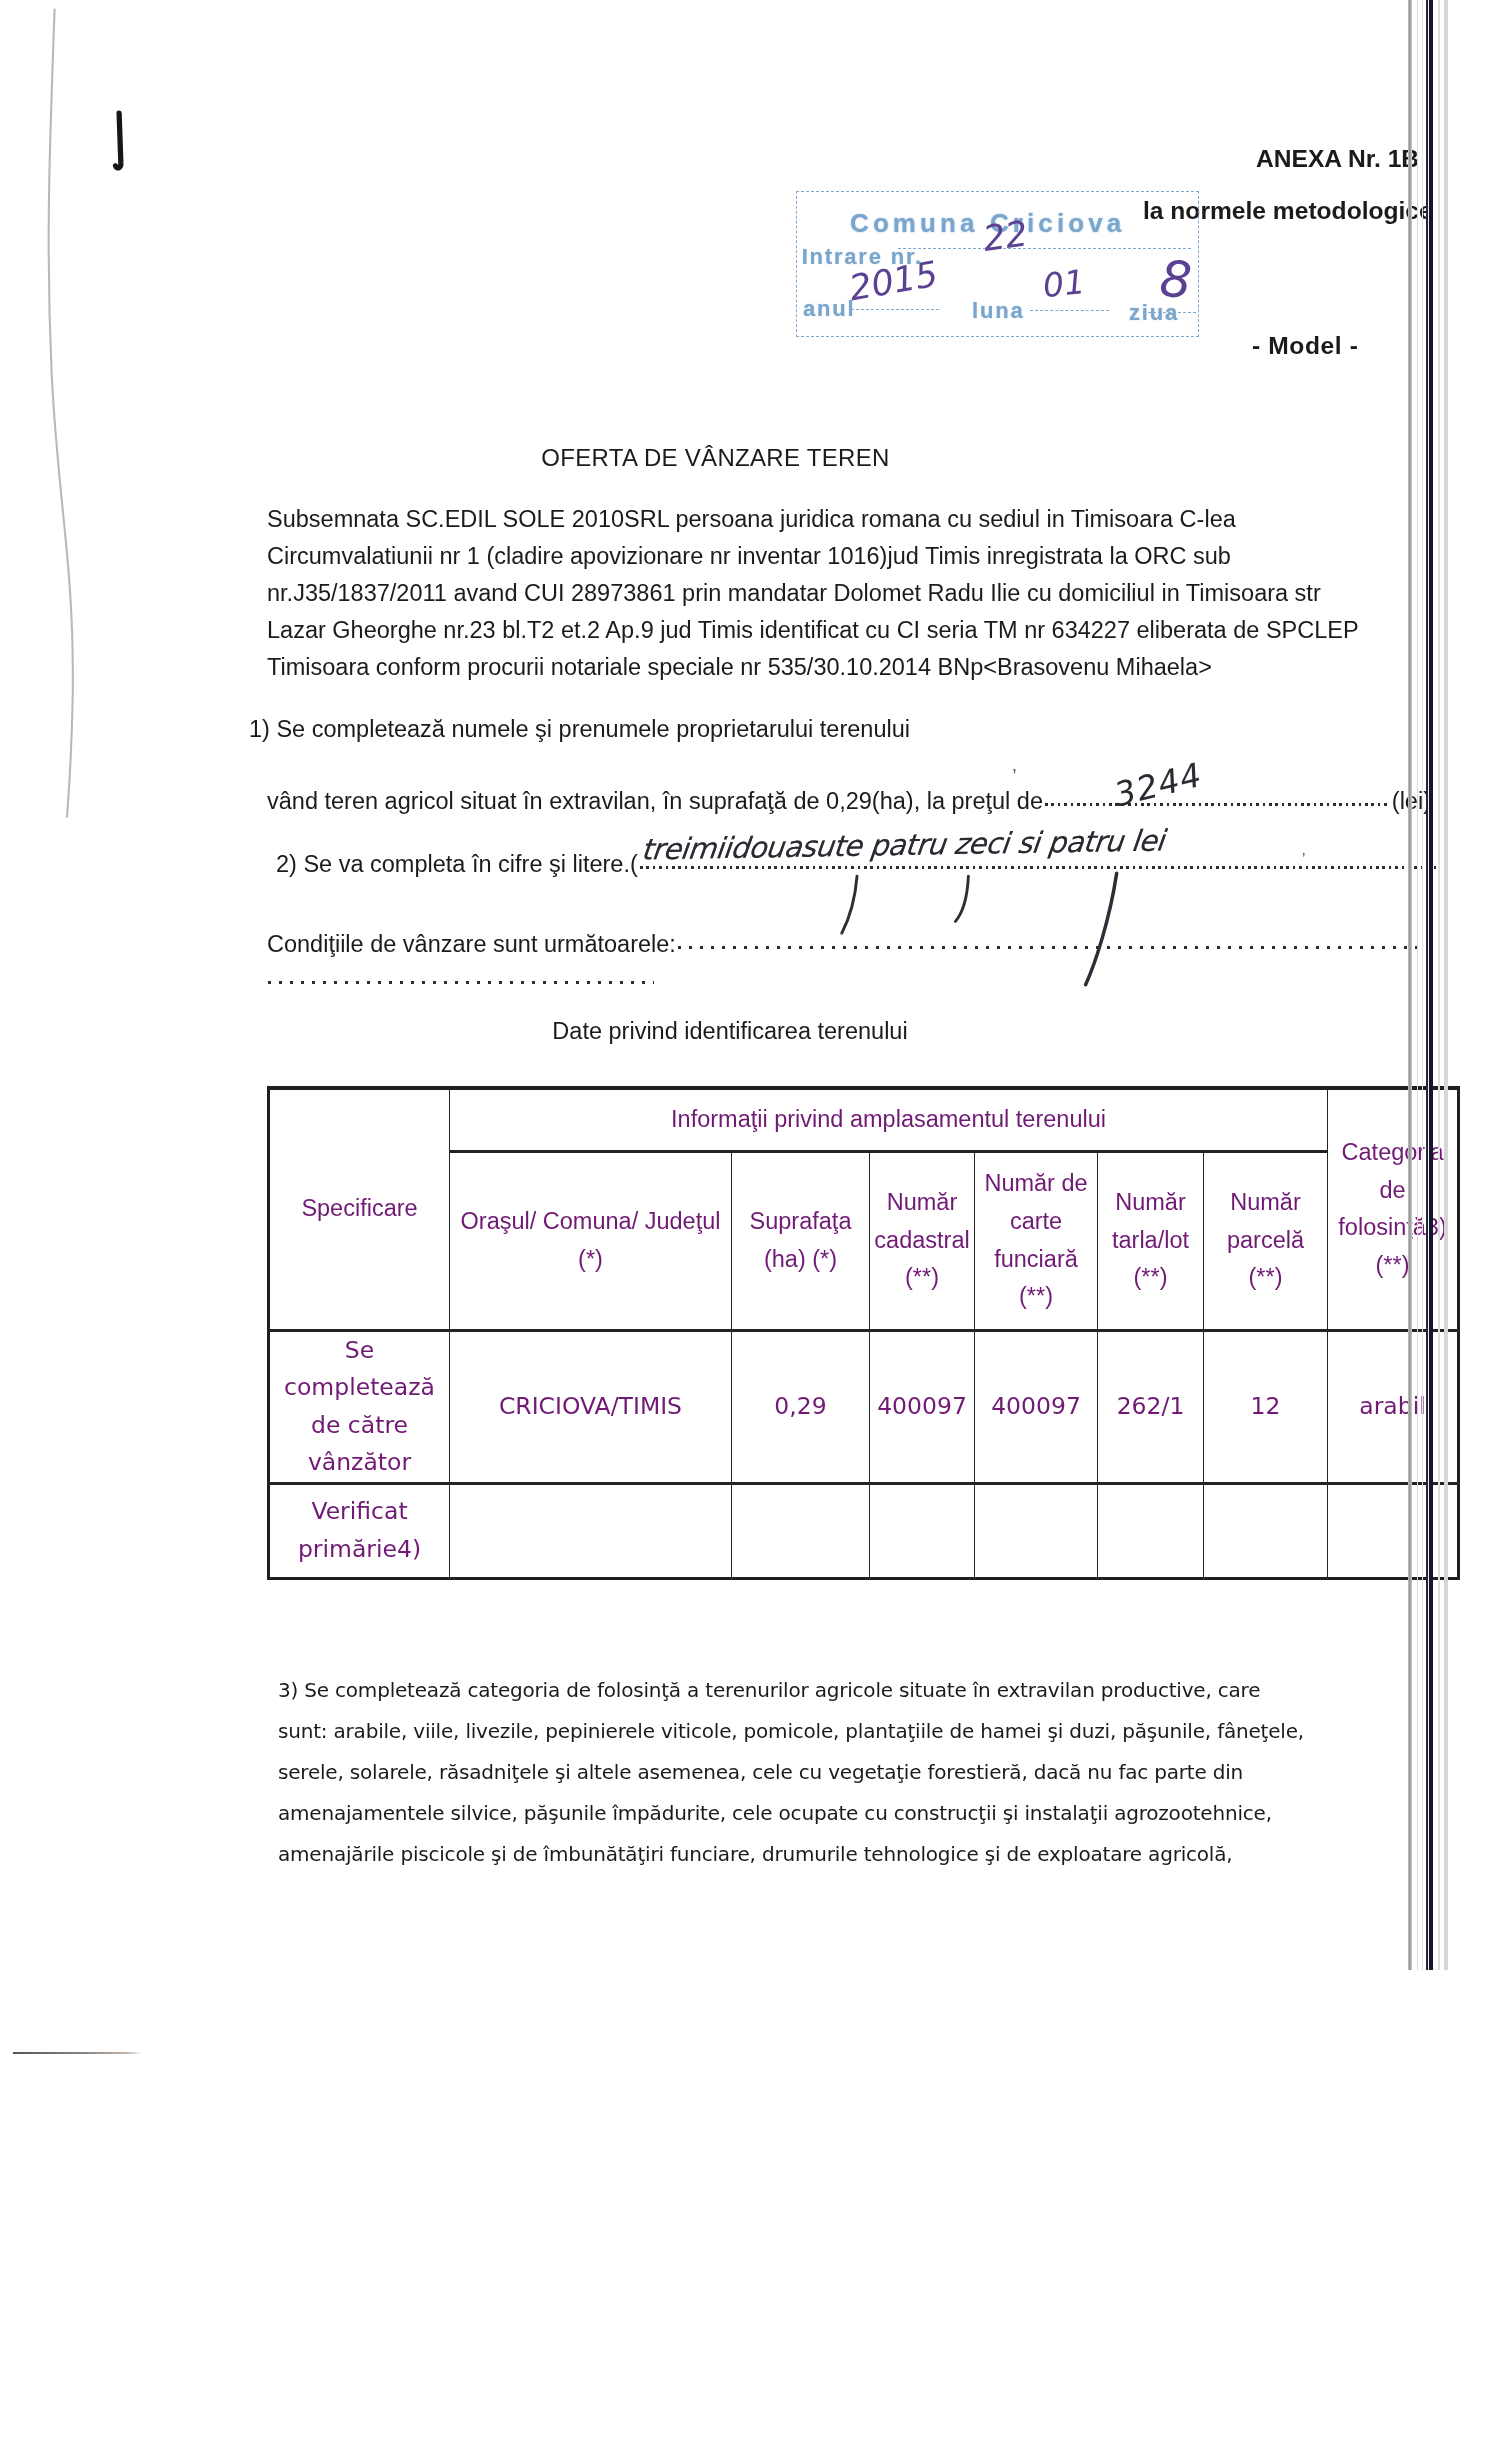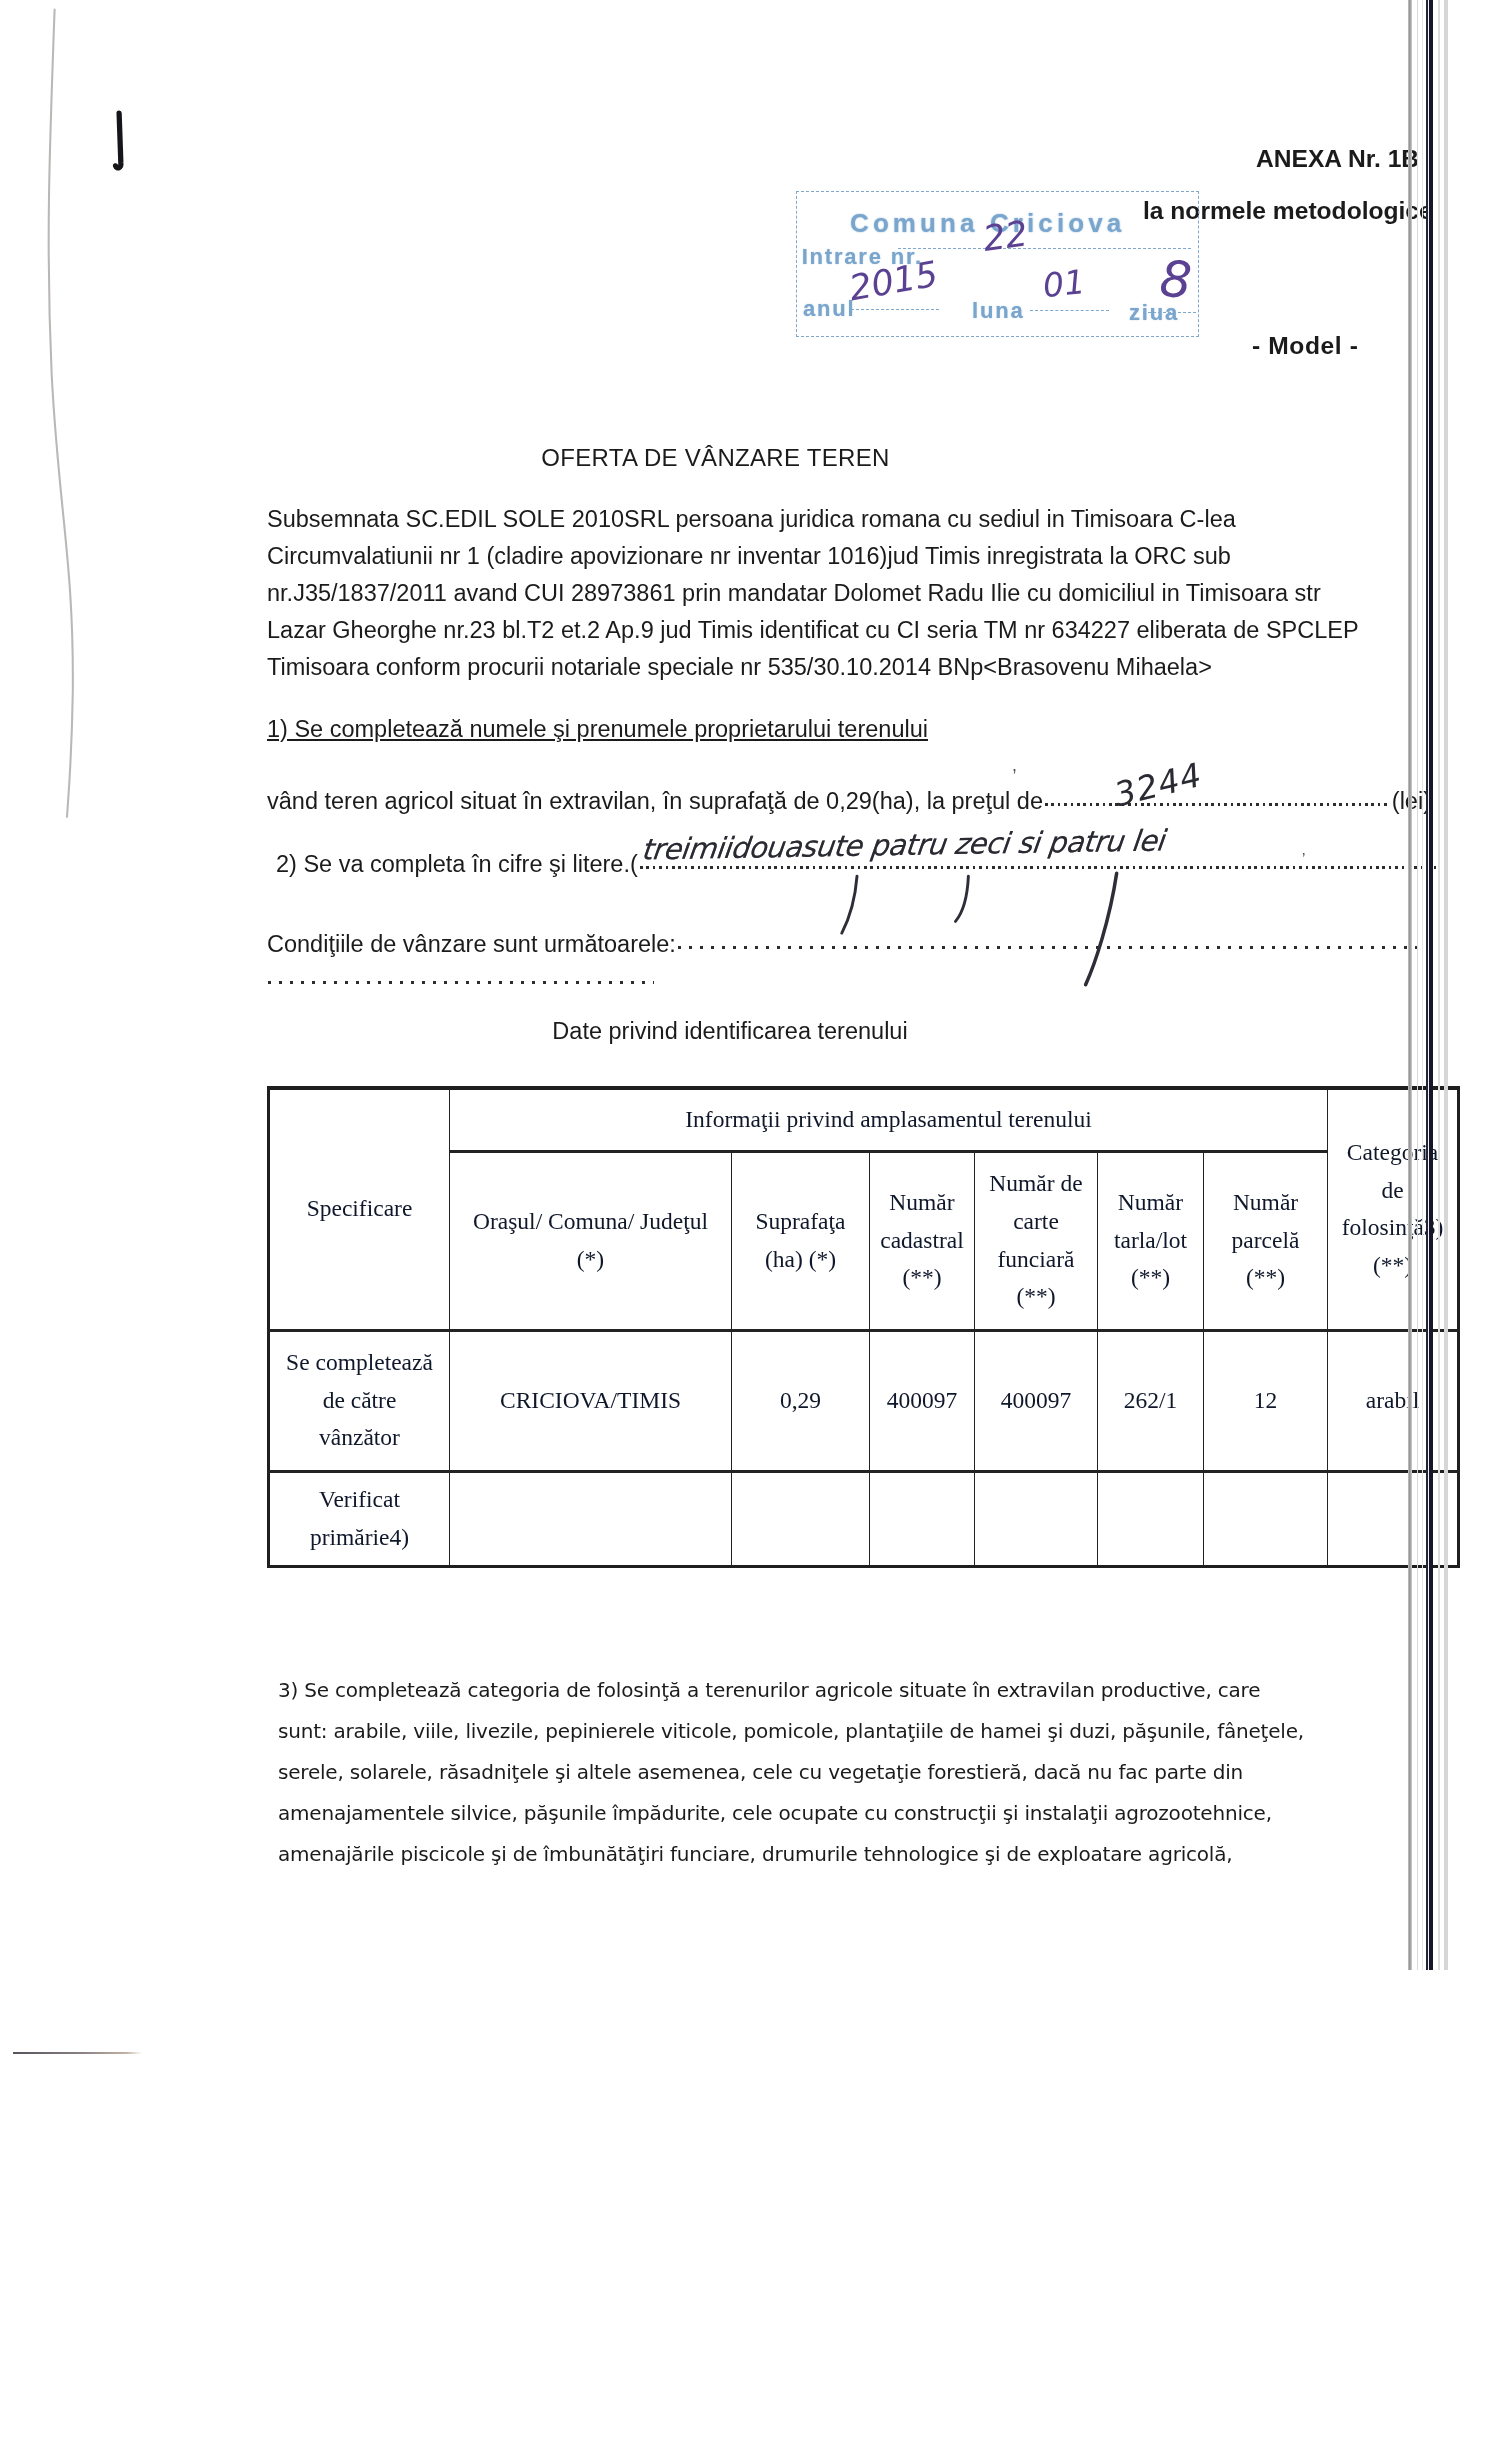--- a/index.html
+++ b/index.html
@@ -45,21 +45,21 @@
   .hand{font-family:"DejaVu Sans",sans-serif;font-style:italic;color:#5a4191;position:absolute;white-space:nowrap;}
   .h22{left:186px;top:23.5px;font-size:35px;transform:rotate(-8deg);}
   .h2015{left:52px;top:69px;font-size:35px;transform:rotate(-10deg);}
   .h01{left:246px;top:72px;font-size:33px;transform:rotate(-6deg);}
   .h8{left:363px;top:59px;font-size:50px;transform:rotate(4deg);}
 
   
   .title{left:267px;top:444px;width:897px;text-align:center;font-size:24px;letter-spacing:0.3px;}
   .para{left:267px;top:501px;font-size:23.5px;line-height:37px;}
   .para div{white-space:nowrap;}
-  .item1{left:267px;top:716px;font-size:23.5px;text-decoration:underline;}
+  .item1{left:249px;top:716px;font-size:23.5px;}
   .flexline{display:flex;align-items:baseline;}
   .priceline{left:267px;top:788px;width:1164px;font-size:23.5px;}
   .item2line{left:276px;top:851px;width:1164px;font-size:23.5px;}
   .condline{left:267px;top:931px;width:1166px;font-size:23.5px;}
   .leader{flex:1 1 auto;position:relative;min-width:23.5px;}
   .leader::after{content:"";position:absolute;left:2.3px;right:2.3px;bottom:2.9px;height:2.9px;
       background-image:repeating-linear-gradient(to right,#2c2c2c 0 2.6px,rgba(0,0,0,0) 2.6px 6.4px);}
   .leader.spaced::after{background-image:repeating-linear-gradient(to right,#2c2c2c 0 2.9px,rgba(0,0,0,0) 2.9px 11px);}
   .dots2{position:absolute;left:268px;top:981px;width:386px;height:2.9px;
       background-image:repeating-linear-gradient(to right,#2c2c2c 0 2.9px,rgba(0,0,0,0) 2.9px 11px);}
@@ -67,22 +67,22 @@
   .h3244{left:1114px;top:765px;font-size:33px;transform:rotate(-14deg);letter-spacing:1.2px;}
   .hcursive{left:644px;top:828px;font-size:29px;transform:skewX(-10deg) rotate(-1deg);
             letter-spacing:-0.6px;text-shadow:0 0 0.6px rgba(42,42,51,.6);}
   .stray{position:absolute;font-size:17.6px;color:#4a4a4a;}
 
   .tbl-caption{left:267px;top:1018px;width:926px;text-align:center;font-size:23.5px;}
 
   
   .tblwrap{position:absolute;left:267px;top:1086px;z-index:10;}
   table.main{border-collapse:collapse;table-layout:fixed;width:1191px;background:transparent;}
-  table.main td{border:1.8px solid #232323;font-size:23.5px;color:#0f172a;
-      text-align:center;vertical-align:middle;white-space:pre-line;padding:0;line-height:1.6;font-family:Liberation Serif, serif;}
+  table.main td{border:1.8px solid #232323;font-size:23.5px;color:#701a75;
+      text-align:center;vertical-align:middle;white-space:pre-line;padding:0;line-height:1.6;}
   table.main{border:3.5px solid #1f1f1f;border-top-width:4.1px;}
   tr.grp{height:63px;} tr.hdr{height:179px;} tr.r1{height:141px;padding-left:28px;} tr.r2{height:95px;}
   td.heavy-b{border-bottom-width:3.5px !important;}
   td.datafont{font-family:"DejaVu Sans",sans-serif;font-size:21px;text-align:left;
       vertical-align:middle;padding-left:3.5px;white-space:nowrap;}
   td.rowlabel{font-family:"DejaVu Sans",sans-serif;font-size:20px;line-height:1.75;
       text-align:center;white-space:pre-line;}
   td.rowlabel2{font-family:"DejaVu Sans",sans-serif;font-size:20px;line-height:1.65;
       text-align:left;padding-left:3.5px;white-space:pre-line;}
 

